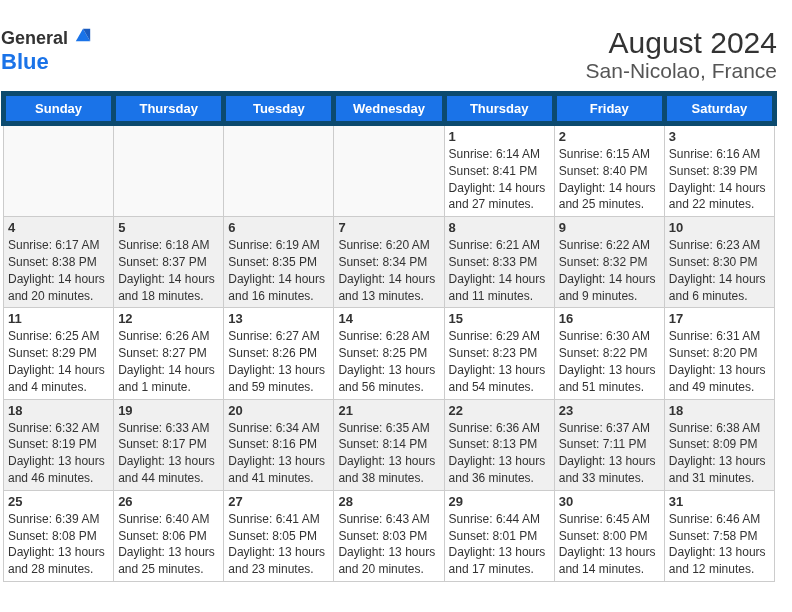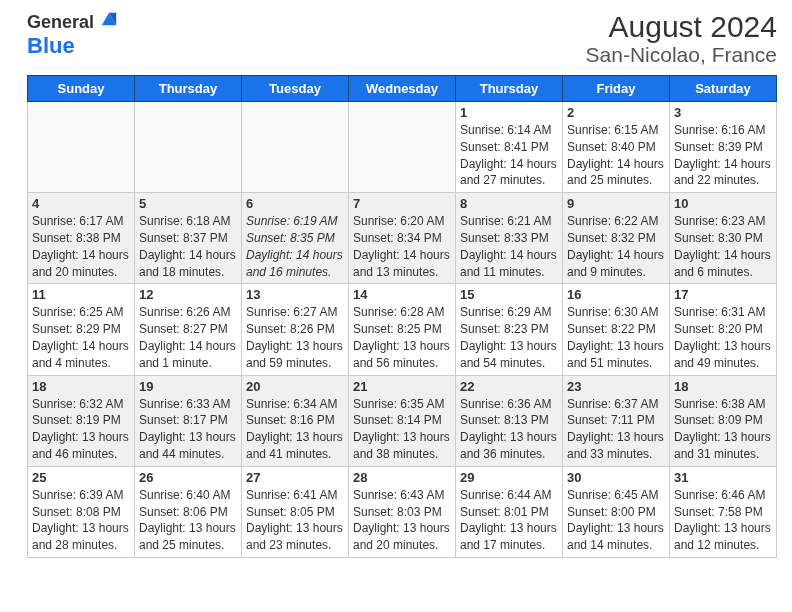--- a/index.html
+++ b/index.html
@@ -5,21 +5,22 @@
     * { box-sizing: border-box; margin: 0; padding: 0; }
     body {
       font-family: Arial, sans-serif;
       background: #fff;
       width: 792px;
       height: 612px;
       overflow: hidden;
     }
     .container {
       width: 792px;
-      padding: 10px 15px 5px 27px;
+      padding: 10px 15px 5px 1px;
+      margin-top: 16px;
     }
     .header {
       display: flex;
       justify-content: space-between;
       align-items: flex-start;
       margin-bottom: 8px;
     }
     .logo {
       display: flex;
       align-items: center;
@@ -53,21 +54,21 @@
       border-collapse: collapse;
       table-layout: fixed;
     }
     .day-header {
       background: #1a73e8;
       color: #fff;
       text-align: center;
       padding: 5px 2px;
       font-size: 13px;
       font-weight: bold;
-      border: 1px solid #0c4a6e;
+      border: 5px solid #0c4a6e;
     }
     td {
       border: 1px solid #ccc;
       vertical-align: top;
       padding: 3px 4px;
       height: 82px;
       background: #fff;
     }
     td.empty {
       background: #f9f9f9;
@@ -165,21 +166,21 @@
 Daylight: 14 hours and 20 minutes.</div>
           </td>
           <td class="shaded">
             <span class="date-num">5</span>
             <div class="cell-text" style="white-space: pre-line;">Sunrise: 6:18 AM
 Sunset: 8:37 PM
 Daylight: 14 hours and 18 minutes.</div>
           </td>
           <td class="shaded">
             <span class="date-num">6</span>
-            <div class="cell-text" style="white-space: pre-line; font-style: italic;">Sunrise: 6:19 AM
+            <div class="cell-text" style="white-space: pre-line;">Sunrise: 6:19 AM
 Sunset: 8:35 PM
 Daylight: 14 hours and 16 minutes.</div>
           </td>
           <td class="shaded">
             <span class="date-num">7</span>
             <div class="cell-text" style="white-space: pre-line;">Sunrise: 6:20 AM
 Sunset: 8:34 PM
 Daylight: 14 hours and 13 minutes.</div>
           </td>
           <td class="shaded">

